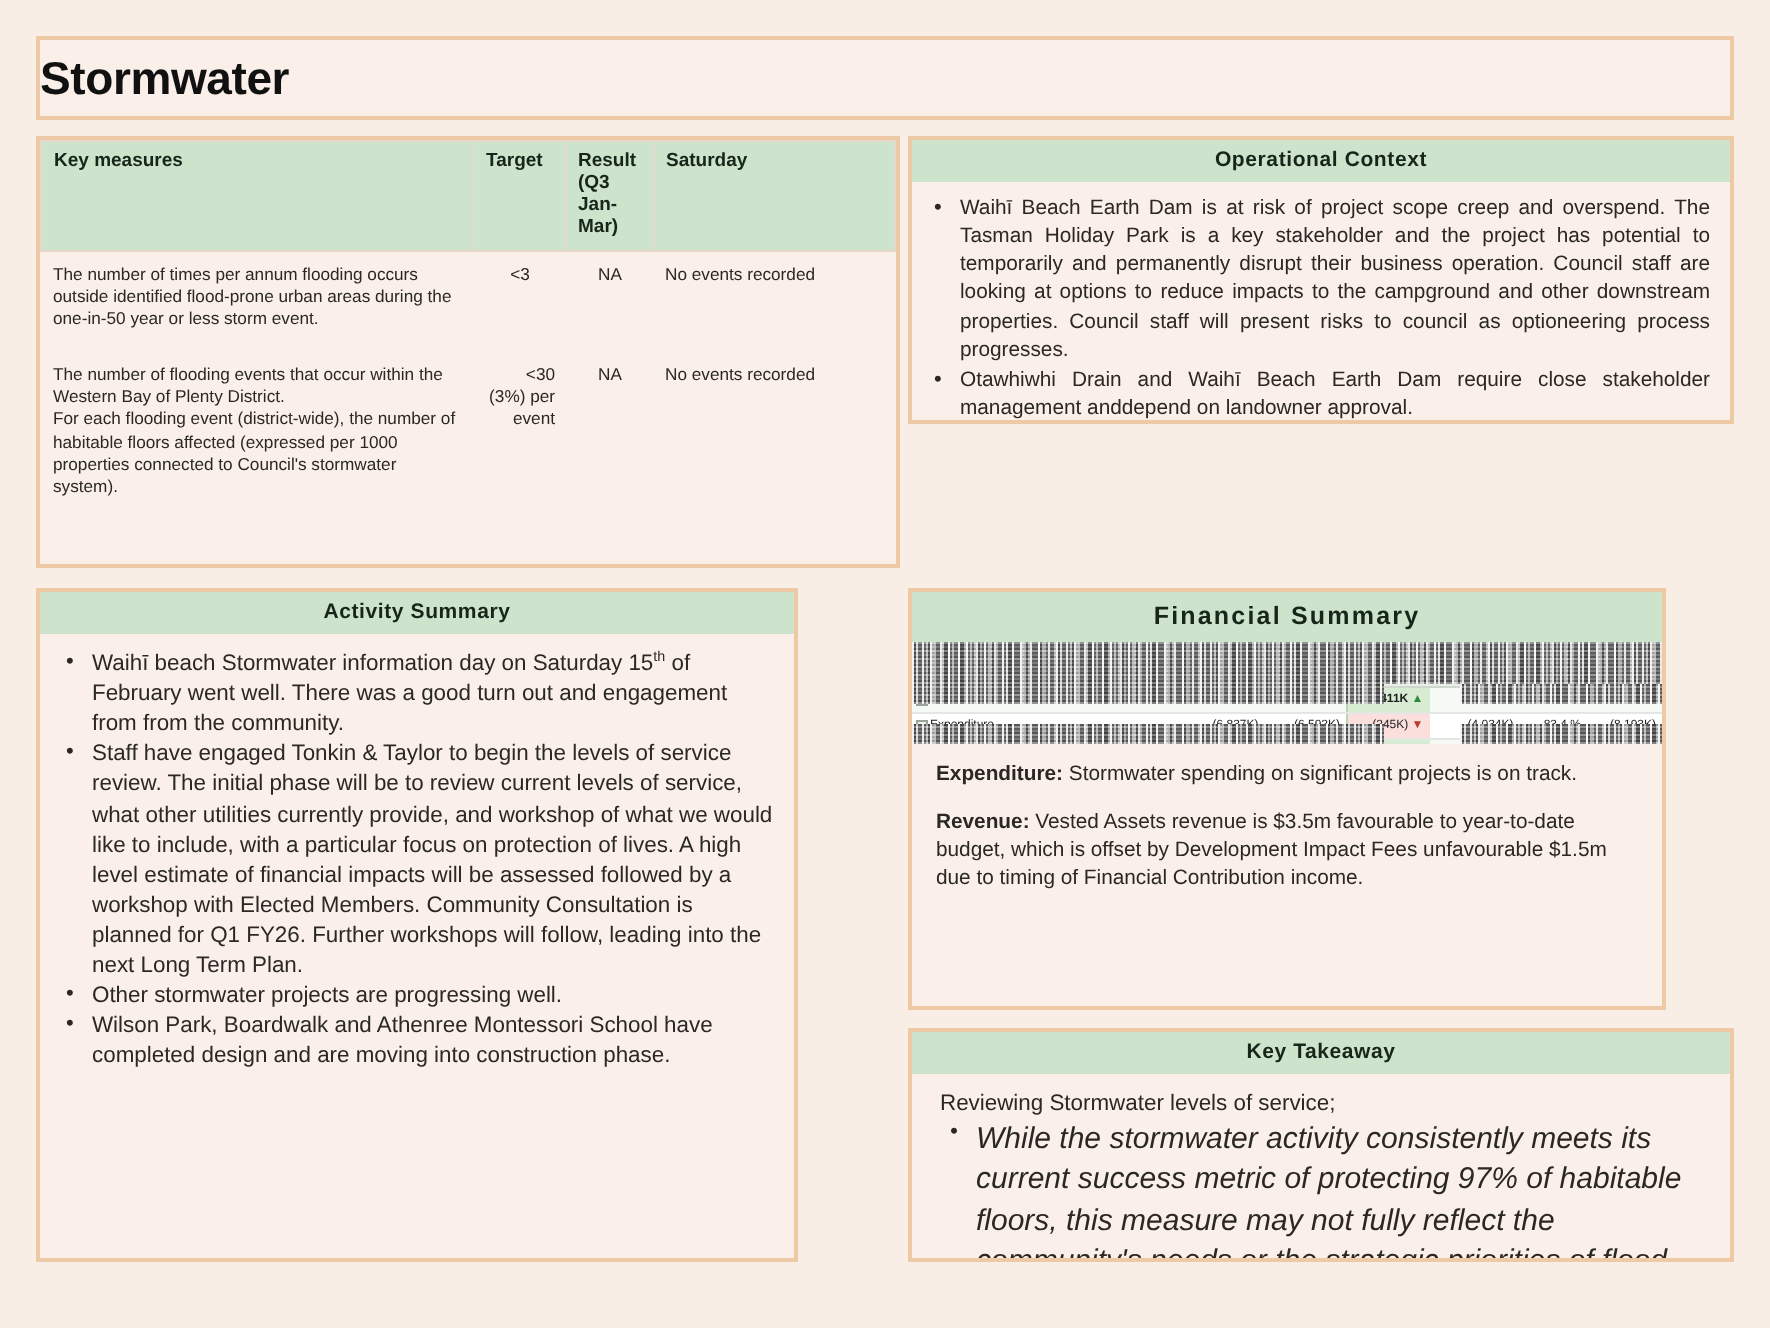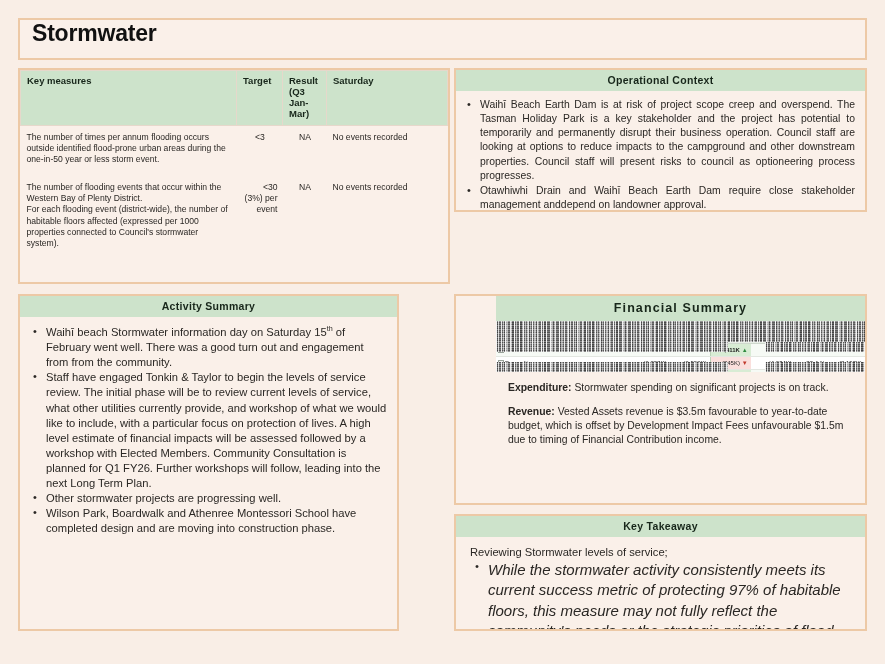--- a/index.html
+++ b/index.html
@@ -26,22 +26,21 @@
   .title-bar {
     position: absolute;
     left: 18px;
     top: 18px;
     width: 849px;
     height: 42px;
     box-sizing: border-box;
     border: 2px solid #edc9a6;
     background: #faf0e9;
     display: flex;
-    align-items: flex-start;
-    padding-left: 12px;
+    align-items: center;
   }
   .title-bar .title {
     font-size: 23px;
     font-weight: bold;
     letter-spacing: -0.2px;
     color: #111;
   }
 
   
   .panel {
@@ -135,21 +134,21 @@
   #activity-panel ul.bullets > li {
     font-size: 11.2px;
     line-height: 1.35;
     padding-left: 18px;
     margin-bottom: 0px;
   }
   #activity-panel ul.bullets > li:before { left: 5px; }
   sup { font-size: 0.64em; vertical-align: super; line-height: 0; }
 
   
-  #financial-panel { left: 454px; top: 294px; width: 413px; height: 211px; padding-left: 40px; }
+  #financial-panel { left: 454px; top: 294px; width: 379px; height: 211px; }
 
   .fin-table-wrap {
     position: relative;
     margin: 0;
     padding: 0;
     background: #ffffff;
     height: 51px;
     overflow: hidden;
   }
   table.fin {

